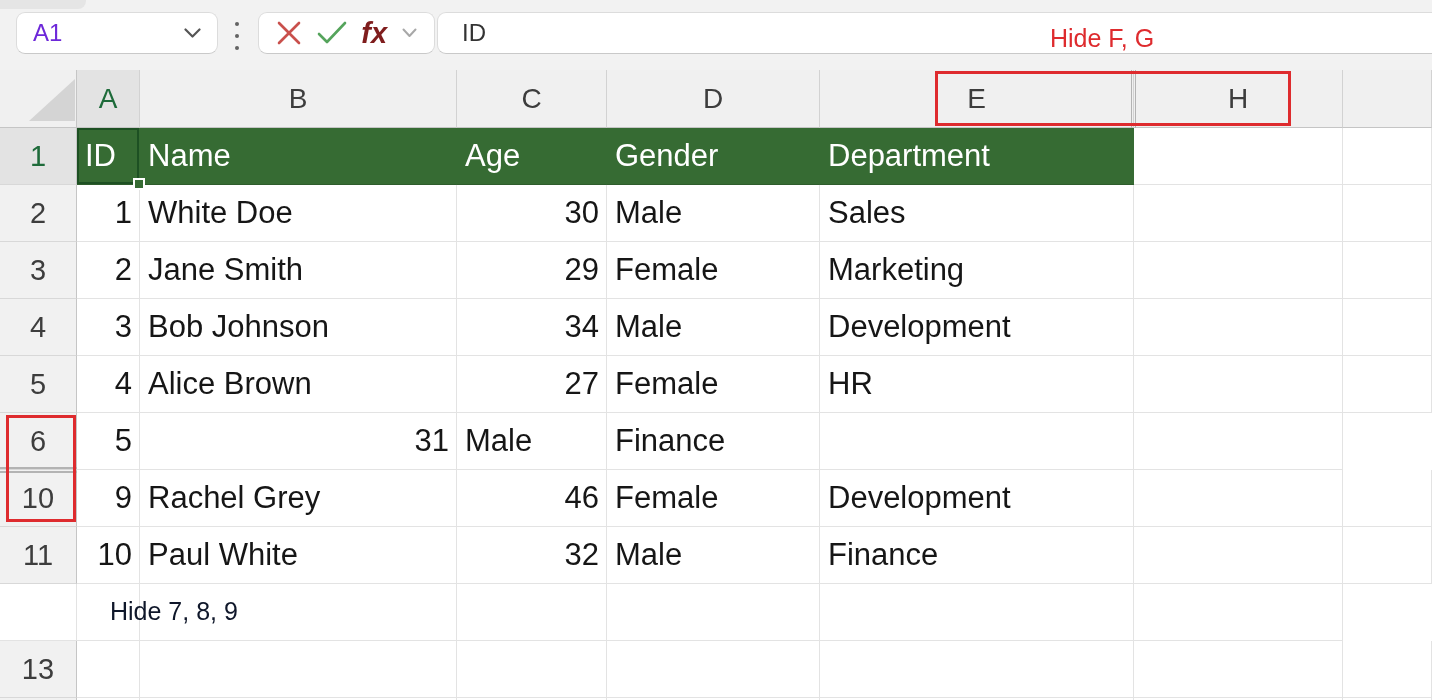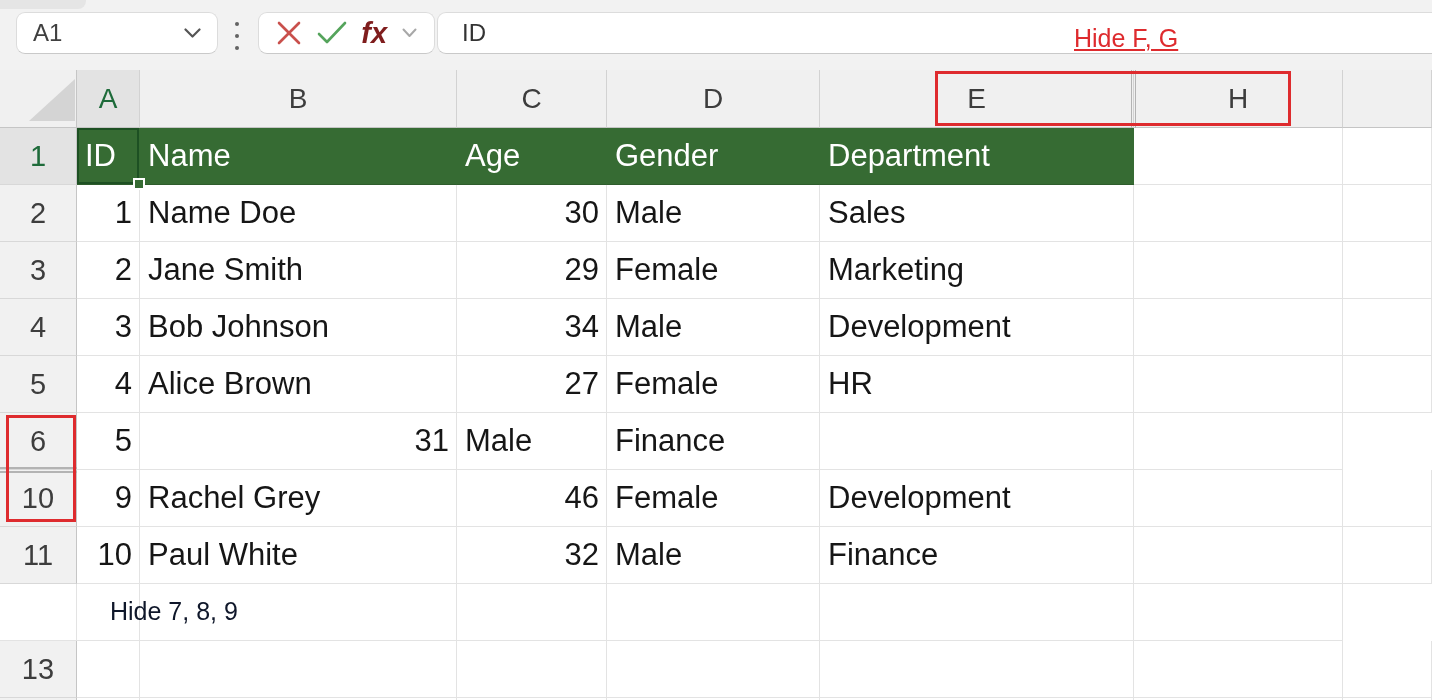--- a/index.html
+++ b/index.html
@@ -4,21 +4,21 @@
 <style>
   * { margin:0; padding:0; box-sizing:border-box; }
   html,body { width:1432px; height:700px; overflow:hidden; }
   body { font-family:"Liberation Sans", sans-serif; background:#f2f2f2; position:relative; }
 
   
   .topbar { position:absolute; left:0; top:0; width:1432px; height:70px; background:#f2f2f2; z-index:5; }
   .tab-remnant { position:absolute; left:0; top:0; width:86px; height:9px; background:#e5e5e5; border-radius:0 0 8px 0; }
   .white-box { position:absolute; top:12px; height:42px; background:#ffffff; border:1px solid #dcdcdc; border-bottom-color:#c9c9c9; border-radius:9px; display:flex; align-items:center; }
   .name-box { left:16px; width:202px; justify-content:space-between; padding:0 16px; }
-  .name-box-text { font-size:24px; color:#404040; }
+  .name-box-text { font-size:24px; color:#6d28d9; }
   .kebab { position:absolute; left:232px; top:22px; width:10px; height:28px; display:flex; flex-direction:column; justify-content:space-between; align-items:center; }
   .kebab .dot { width:4px; height:4px; border-radius:50%; background:#636363; }
   .fx-box { left:258px; width:177px; justify-content:space-around; padding:0 10px; }
   .formula-bar { left:437px; width:995px; border-radius:9px 0 0 9px; border-right:none; padding:0 24px; }
   .formula-text { font-size:24px; color:#333; }
   .fx-glyph { font-family:Liberation Sans, sans-serif; font-style:italic; font-weight:bold; font-size:29px; color:#7f1d1d; line-height:1; }
 
   
   .sheet { position:absolute; left:0; top:70px; width:1432px; height:630px; background:#ffffff; }
   .hdr-row, .sheet-row { display:grid; grid-template-columns:77px 63px 317px 150px 213px 314px 209px 1fr; }
@@ -45,21 +45,21 @@
   
   .hidden-row-line { position:absolute; left:0; width:77px; height:2px; background:#b3b3b3; z-index:8; }
   .hrl-a { top:397px; }  
   .hrl-b { top:401px; }
   .hidden-col-line { position:absolute; top:0; height:58px; width:1px; background:#b3b3b3; z-index:8; }
   .hcl-a { left:1131px; }
   .hcl-b { left:1135px; }
 
   
   .annot-text { position:absolute; font-size:25px; font-weight:500; z-index:30; white-space:nowrap; }
-  .annot-hide-cols { left:1074px; top:24px;text-decoration:underline; }
+  .annot-hide-cols { left:1050px; top:24px; }
   .annot-hide-rows { left:110px; top:597px; }
   .annot-box { position:absolute; border:3px solid #d8322f; z-index:30; background:transparent; }
   .box-cols { left:935px; top:71px; width:356px; height:55px; }
   .box-rows { left:6px; top:415px; width:70px; height:107px; }
 
   svg { display:block; }
 </style>
 </head>
 <body>
 
@@ -128,21 +128,21 @@
     <div class="cell green left">Age</div>
     <div class="cell green left">Gender</div>
     <div class="cell green left">Department</div>
     <div class="cell"></div>
     <div class="cell"></div>
   </div>
 
   <div class="sheet-row">
     <div class="rh">2</div>
     <div class="cell right">1</div>
-    <div class="cell left">Name Doe</div>
+    <div class="cell left">White Doe</div>
     <div class="cell right">30</div>
     <div class="cell left">Male</div>
     <div class="cell left">Sales</div>
     <div class="cell"></div>
     <div class="cell"></div>
   </div>
 
   <div class="sheet-row">
     <div class="rh">3</div>
     <div class="cell right">2</div>

